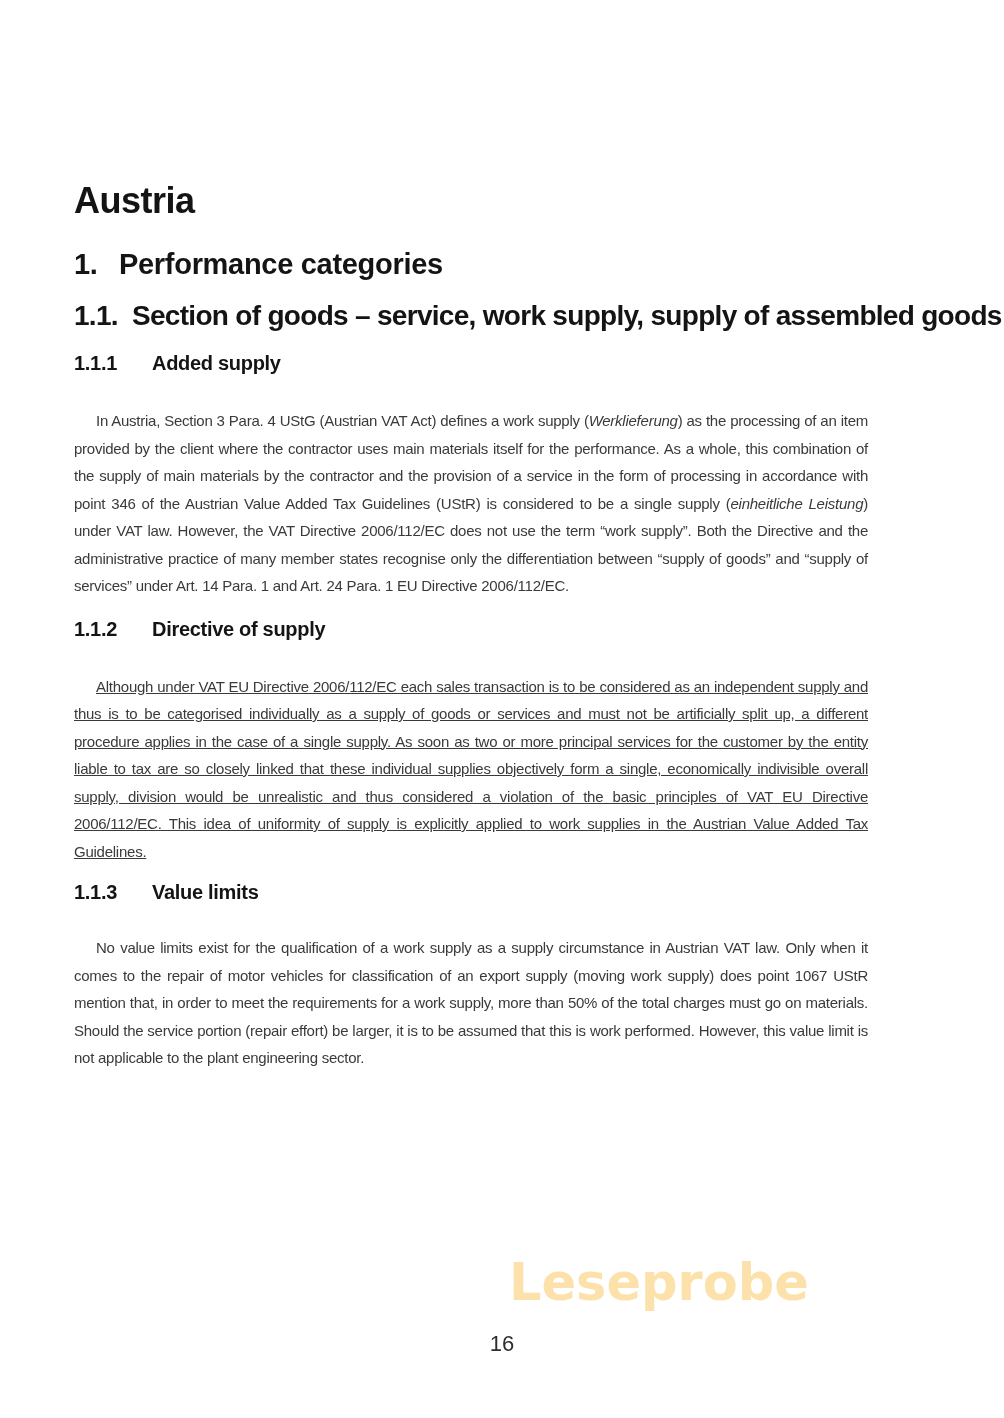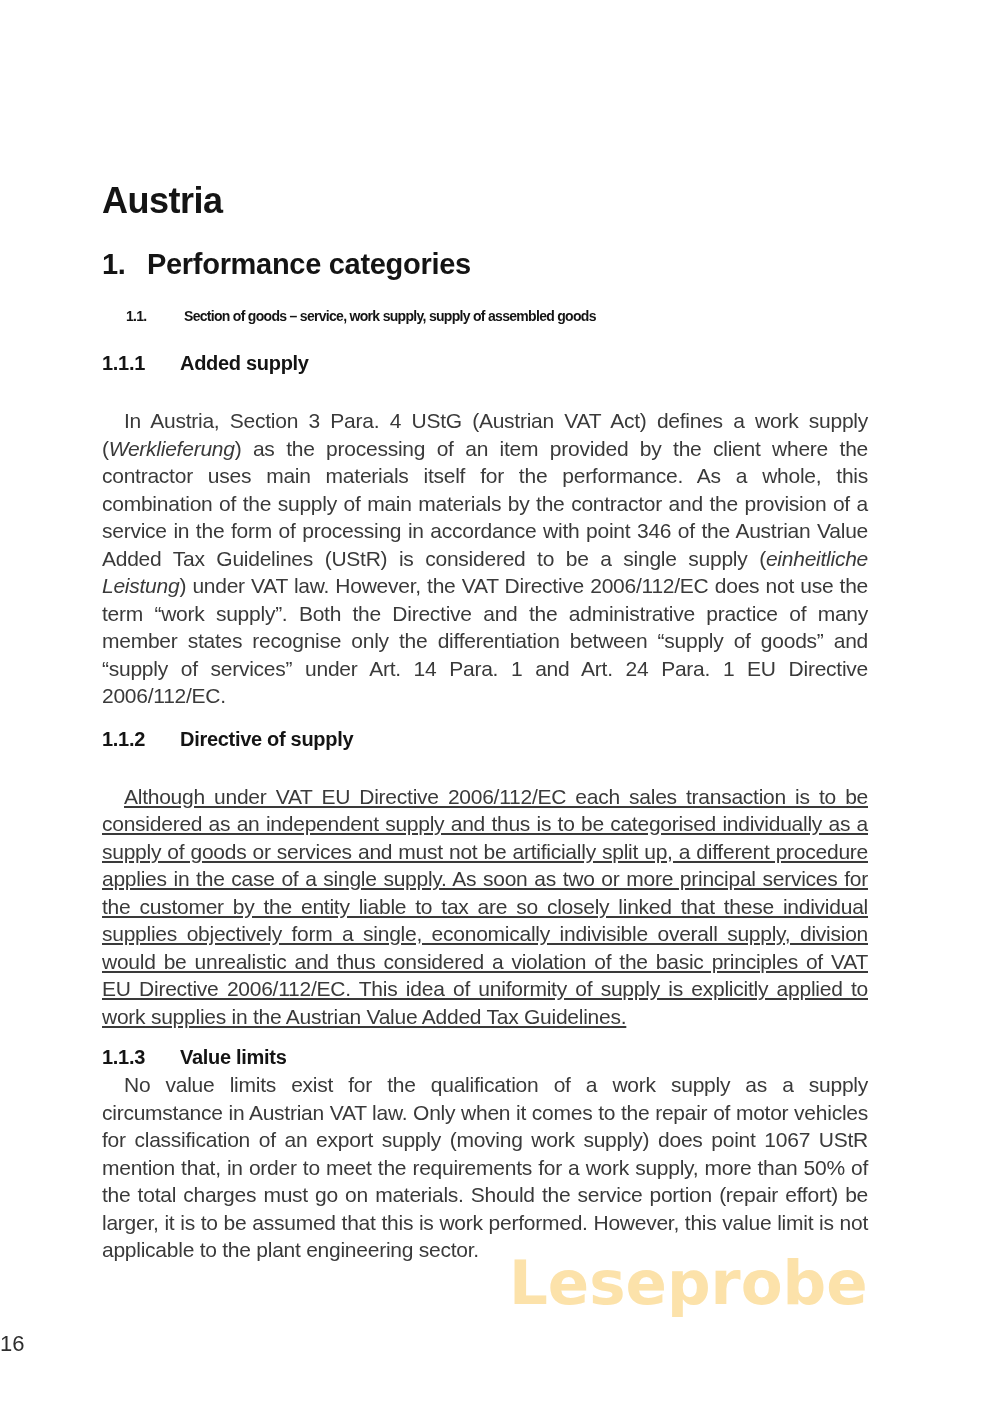--- a/index.html
+++ b/index.html
@@ -6,21 +6,21 @@
     margin: 0;
     padding: 0;
     background: #ffffff;
   }
   .page {
     position: relative;
     width: 1004px;
     height: 1418px;
     background: #ffffff;
     box-sizing: border-box;
-    padding: 178px 136px 0 102px;
+    padding: 178px 136px 0 74px;
     overflow: hidden;
     font-family: "Liberation Sans", sans-serif;
     color: #3a3a3a;
   }
   .doc-title {
     font-size: 36px;
     line-height: 45px;
     font-weight: 700;
     letter-spacing: -0.5px;
     color: #141414;
@@ -36,66 +36,65 @@
     flex: 0 0 auto;
   }
   .h2 {
     font-size: 29px;
     line-height: 36px;
     margin-bottom: 20px;
     letter-spacing: -0.3px;
   }
   .h2 .num { width: 45px; }
   .h3 {
-    font-size: 14px;
+    font-size: 28px;
     line-height: 28px;
     margin-bottom: 20px;
     letter-spacing: -0.7px;
     white-space: nowrap;
-    margin-left: 24px;
   }
   .h3 .num { width: 58px; }
   .h4 {
     font-size: 20px;
     line-height: 26px;
     margin-bottom: 31px;
     letter-spacing: -0.3px;
   }
   .h4 .num { width: 78px; }
   .h4.s2 { }
-  .h4.s3 { margin-bottom: 1px; }
+  .h4.s3 { margin-bottom: 29px; }
   p.body {
-    font-size: 21px;
+    font-size: 15px;
     line-height: 27.5px;
     letter-spacing: -0.25px;
     text-align: justify;
     text-indent: 22px;
     color: #3a3a3a;
     margin: 0 0 16px 0;
   }
   p.body.p2 { margin-bottom: 14px; text-decoration: underline; }
   p.body i { font-style: italic; }
   .watermark {
     position: absolute;
     left: 509px;
     top: 1241px;
     font-family: "DejaVu Sans", sans-serif;
     font-weight: 700;
-    font-size: 61px;
+    font-size: 51px;
     line-height: 84px;
     color: #fce2aa;
     white-space: nowrap;
     pointer-events: none;
   }
   .page-number {
     position: absolute;
     left: 0;
     right: 0;
     top: 1330px;
-    text-align: left;
+    text-align: center;
     font-size: 22px;
     line-height: 28px;
     color: #2e2e2e;
   }
 </style>
 </head>
 <body>
 
 <div class="page">
 

